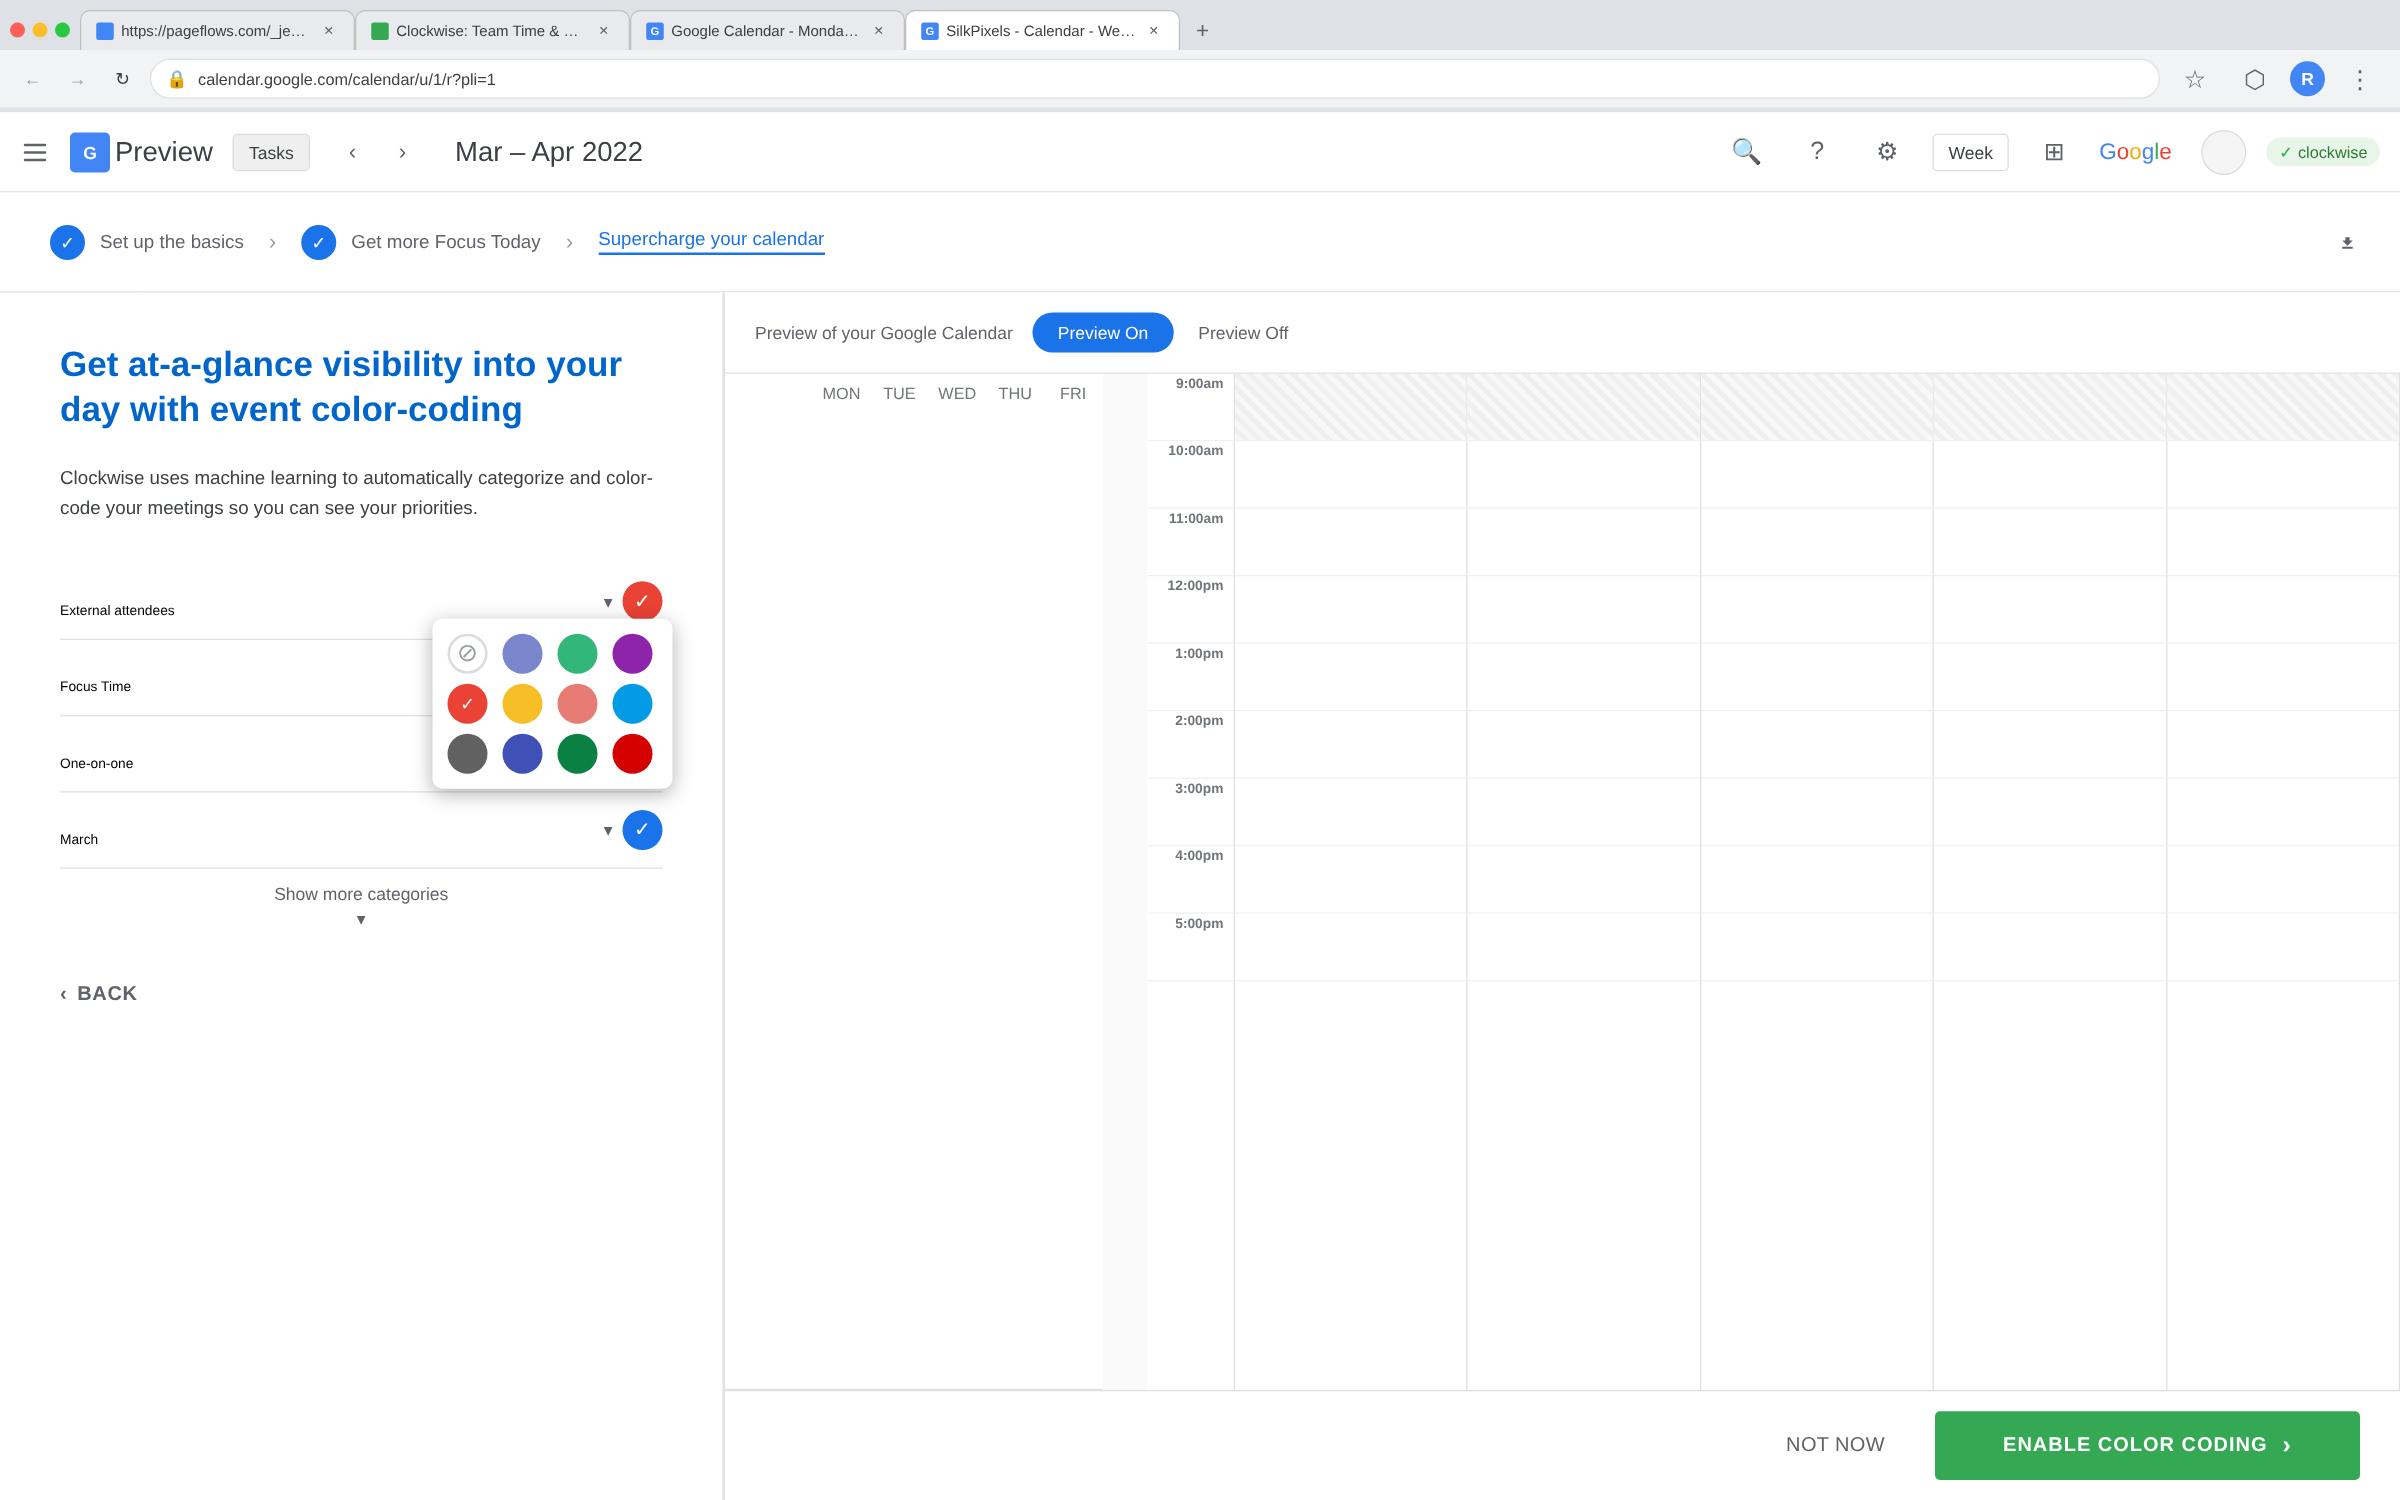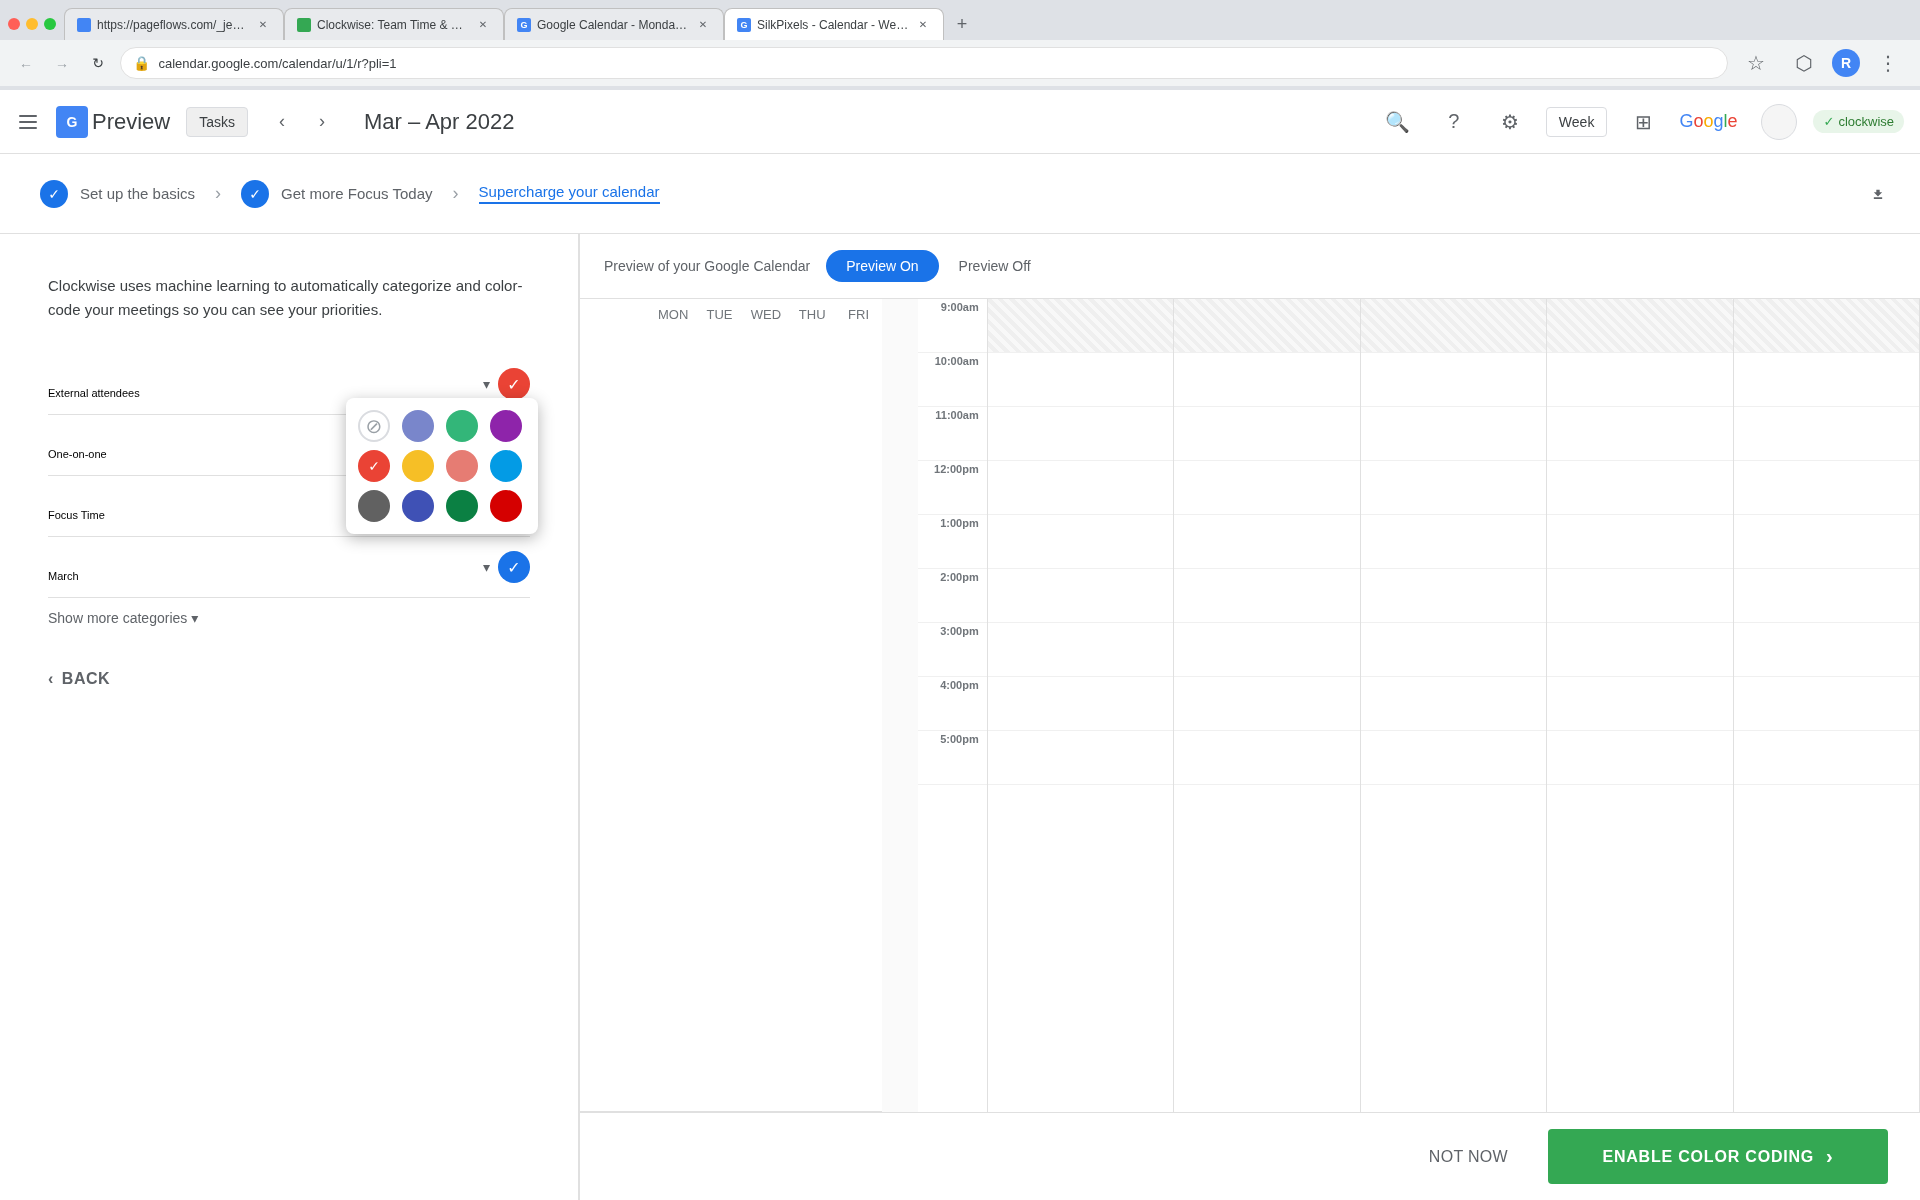--- a/index.html
+++ b/index.html
@@ -402,20 +402,21 @@
 
     
     .show-more {
       display: flex;
       align-items: center;
       gap: 4px;
       font-size: 14px;
       color: #5f6368;
       cursor: pointer;
       padding: 12px 0;
+      flex-direction: column;
     }
 
     
     .back-btn {
       display: flex;
       align-items: center;
       gap: 8px;
       font-size: 16px;
       font-weight: 600;
       color: #5f6368;
@@ -761,20 +762,21 @@
       <div class="wizard-exit-btn">
         <svg width="20" height="20" viewBox="0 0 24 24" fill="#5f6368">
             <path d="M14 7h-4v3H7l5 5 5-5h-3V7zm3 9H7v2h10v-2z"></path>
           </svg>
       </div>
     </div>
 
     <div class="wizard-body">
 
       <div class="wizard-left">
+        <h2 class="wizard-title">Get at-a-glance visibility into your day with event color-coding</h2>
         <p class="wizard-desc">Clockwise uses machine learning to automatically categorize and color-code your meetings so you can see your priorities.</p>
 
         <div class="category-row">
           <span class="category-name">External attendees</span>
           <span class="category-chevron">▾</span>
           <div class="category-check-btn checked-red">
             <span class="check-icon">✓</span>
           </div>
 
           <div class="color-picker-popup">
@@ -790,30 +792,30 @@
             <div class="cp-swatch" style="background:#039be5;"></div>
 
             <div class="cp-swatch" style="background:#616161;"></div>
             <div class="cp-swatch" style="background:#3f51b5;"></div>
             <div class="cp-swatch" style="background:#0b8043;"></div>
             <div class="cp-swatch" style="background:#d50000;"></div>
           </div>
         </div>
 
         <div class="category-row">
-          <span class="category-name">One-on-one</span>
-          <div class="category-check-btn" style="border:2px solid #dadce0;">
-          </div>
-        </div>
-
-        <div class="category-row">
           <span class="category-name">Focus Time</span>
           <span class="category-chevron">▾</span>
           <div class="category-check-btn checked-blue">
             <span class="check-icon">✓</span>
+          </div>
+        </div>
+
+        <div class="category-row">
+          <span class="category-name">One-on-one</span>
+          <div class="category-check-btn" style="border:2px solid #dadce0;">
           </div>
         </div>
 
         <div class="category-row">
           <span class="category-name">March</span>
           <span class="category-chevron">▾</span>
           <div class="category-check-btn checked-blue">
             <span class="check-icon">✓</span>
           </div>
         </div>

